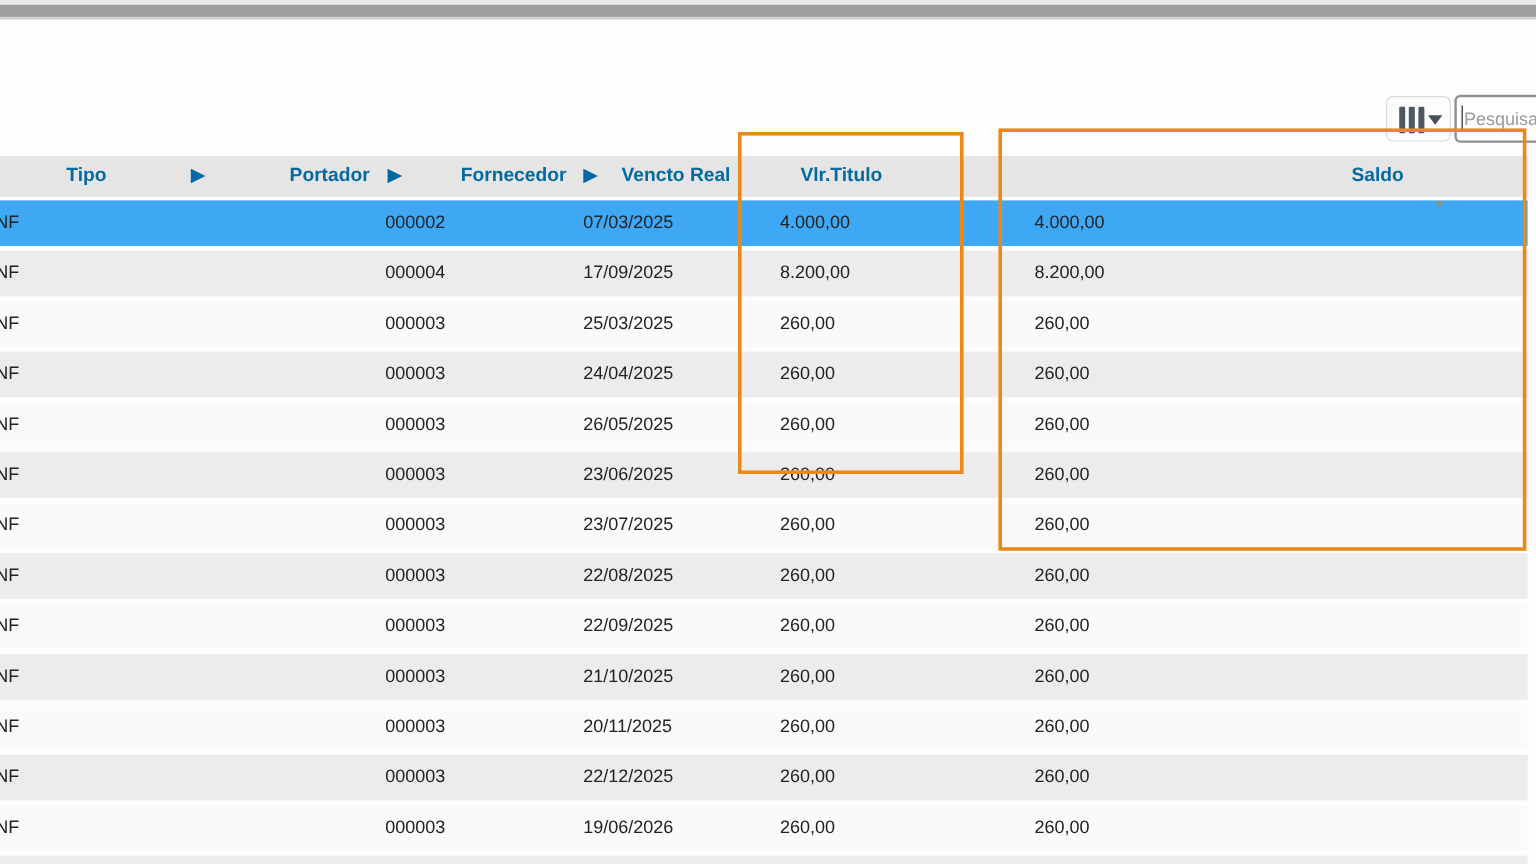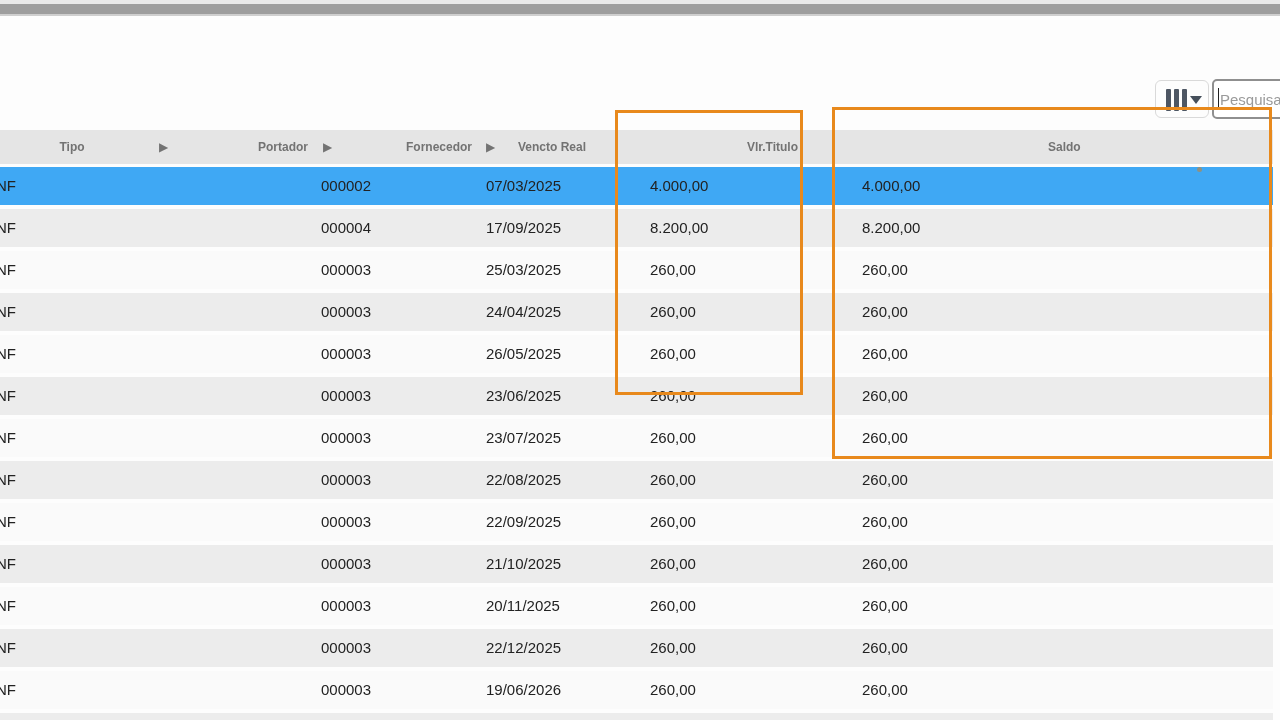--- a/index.html
+++ b/index.html
@@ -40,29 +40,29 @@
   }
   .search-box input::placeholder { color: #9a9a9a; opacity: 1; }
   .text-caret { position: absolute; left: 4px; top: 7px; width: 1px; height: 22px; background: #222; }
 
   
   .grid-header {
     position: absolute; top: 130px; left: 0; width: 1273px; height: 34px;
     background: var(--header_bg, #e5e5e5);
   }
   .grid-header span {
-    position: absolute; top: 0; line-height: 34px; font-size: 12px;
-    font-weight: bold; color: #737373; white-space: nowrap; cursor: pointer;
+    position: absolute; top: 0; line-height: 34px; font-size: 16px;
+    font-weight: bold; color: #0369a1; white-space: nowrap; cursor: pointer;
   }
   .h-tipo { left: 0; width: 144px; text-align: center; }
   .h-portador { left: 164px; width: 144px; text-align: right; }
   .h-fornecedor { left: 328px; width: 144px; text-align: right; }
   .h-vencto { left: 518px; width: 144px; }
-  .h-vlr { left: 648px; width: 150px; text-align: right; }
-  .h-saldo { left: 1048px; width: 200px; text-align: left; }
+  .h-vlr { left: 667px; width: 150px; }
+  .h-saldo { left: 1048px; width: 200px; text-align: center; }
   .col-arrow { font-size: 10px; font-weight: normal !important; }
   .a1 { left: 159px; } .a2 { left: 323px; } .a3 { left: 486px; }
 
   .grid-rows { position: absolute; top: 167px; left: 0; width: 1273px; }
   .row { position: relative; height: 38px; margin-bottom: 4px; background: var(--row_base, #fafafa); cursor: pointer; }
   .row:nth-child(even) { background: var(--row_alt, #ececec); }
   .row.selected { background: var(--selected_row, #3fa8f4); }
   .row span {
     position: absolute; top: 0; line-height: 38px; font-size: 15px;
     color: #222; white-space: nowrap;

